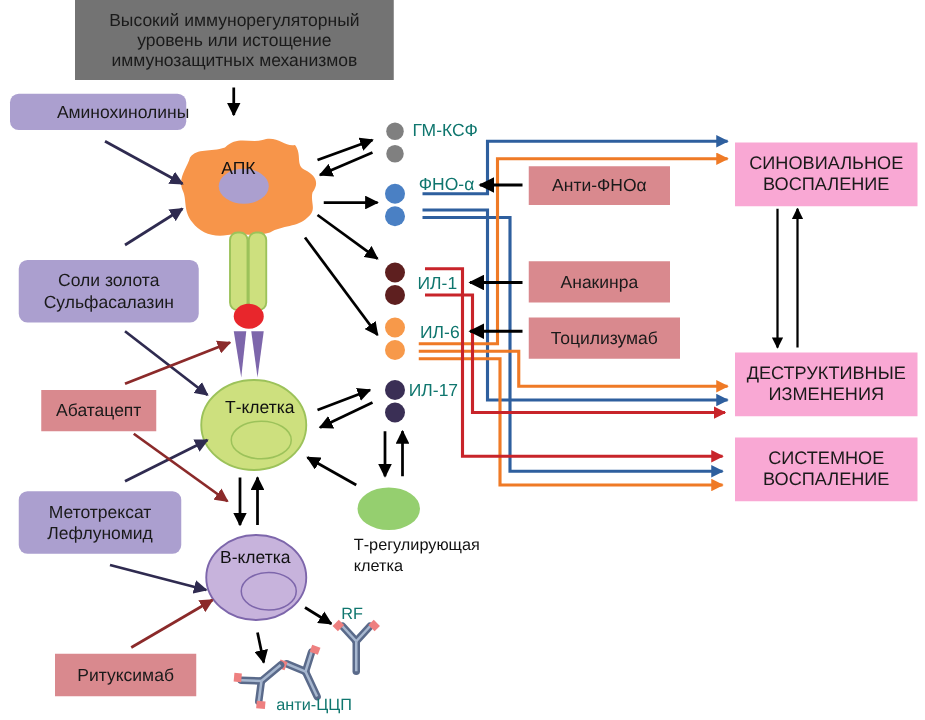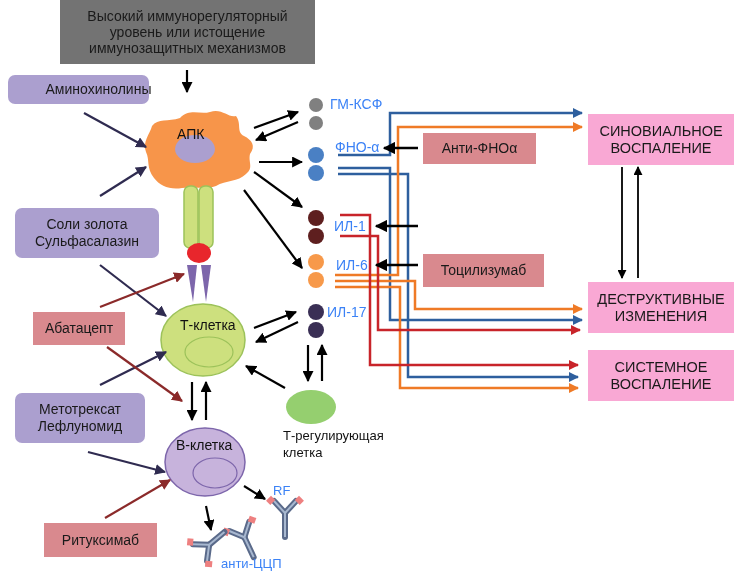--- a/index.html
+++ b/index.html
@@ -5,21 +5,21 @@
   html, body { margin:0; padding:0; background:#ffffff; }
   body { width:740px; height:576px; position:relative; overflow:hidden;
          font-family:"Liberation Sans", sans-serif; }
   #stage { position:absolute; left:0; top:0; width:740px; height:576px; }
   .box { position:absolute; display:flex; align-items:center; justify-content:center;
          text-align:center; font-size:14px; line-height:17px; color:#1a1a1a; box-sizing:border-box; }
   .green-box { background:#737373; }
   .drug-purple { background:#ab9fcf; border-radius:7px; }
   .drug-pink { background:#d9898e; border-radius:0; }
   .outcome { background:#f9a8d4; font-size:14.5px; line-height:17px; }
-  .lbl { position:absolute; font-size:14px; color:#3b82f6; white-space:nowrap; }
+  .lbl { position:absolute; font-size:14px; color:#0f766e; white-space:nowrap; }
   .cell-lbl { position:absolute; font-size:14px; color:#111; white-space:nowrap; }
 </style>
 </head>
 <body>
 
 <div id="stage">
 
   <svg id="diagram-svg" width="740" height="576" viewBox="0 0 740 576" style="position:absolute;left:0;top:0">
     <defs>
       <marker id="ah-black" viewBox="0 0 10 10" refX="9" refY="5" markerWidth="5" markerHeight="5" orient="auto-start-reverse">
@@ -181,20 +181,21 @@
 
   <div class="box drug-purple" style="left:8px;top:75px;width:141px;height:29px;padding-left:40px;">Аминохинолины</div>
   <div class="box drug-purple" style="left:15px;top:208px;width:144px;height:50px;white-space:pre-line;">Соли золота
 Сульфасалазин</div>
   <div class="box drug-pink" style="left:33px;top:312px;width:92px;height:33px;">Абатацепт</div>
   <div class="box drug-purple" style="left:15px;top:393px;width:130px;height:50px;white-space:pre-line;">Метотрексат
 Лефлуномид</div>
   <div class="box drug-pink" style="left:44px;top:523px;width:113px;height:34px;">Ритуксимаб</div>
 
   <div class="box drug-pink" style="left:423px;top:133px;width:113px;height:31px;">Анти-ФНОα</div>
+  <div class="box drug-pink" style="left:423px;top:209px;width:113px;height:33px;">Анакинра</div>
   <div class="box drug-pink" style="left:423px;top:254px;width:121px;height:33px;">Тоцилизумаб</div>
 
   <div class="box outcome" style="left:588px;top:114px;width:146px;height:51px;white-space:pre-line;">СИНОВИАЛЬНОЕ
 ВОСПАЛЕНИЕ</div>
   <div class="box outcome" style="left:588px;top:282px;width:146px;height:51px;white-space:pre-line;">ДЕСТРУКТИВНЫЕ
 ИЗМЕНЕНИЯ</div>
   <div class="box outcome" style="left:588px;top:350px;width:146px;height:51px;white-space:pre-line;">СИСТЕМНОЕ
 ВОСПАЛЕНИЕ</div>
 
   <span class="cell-lbl" style="left:177px;top:126px;">АПК</span>

